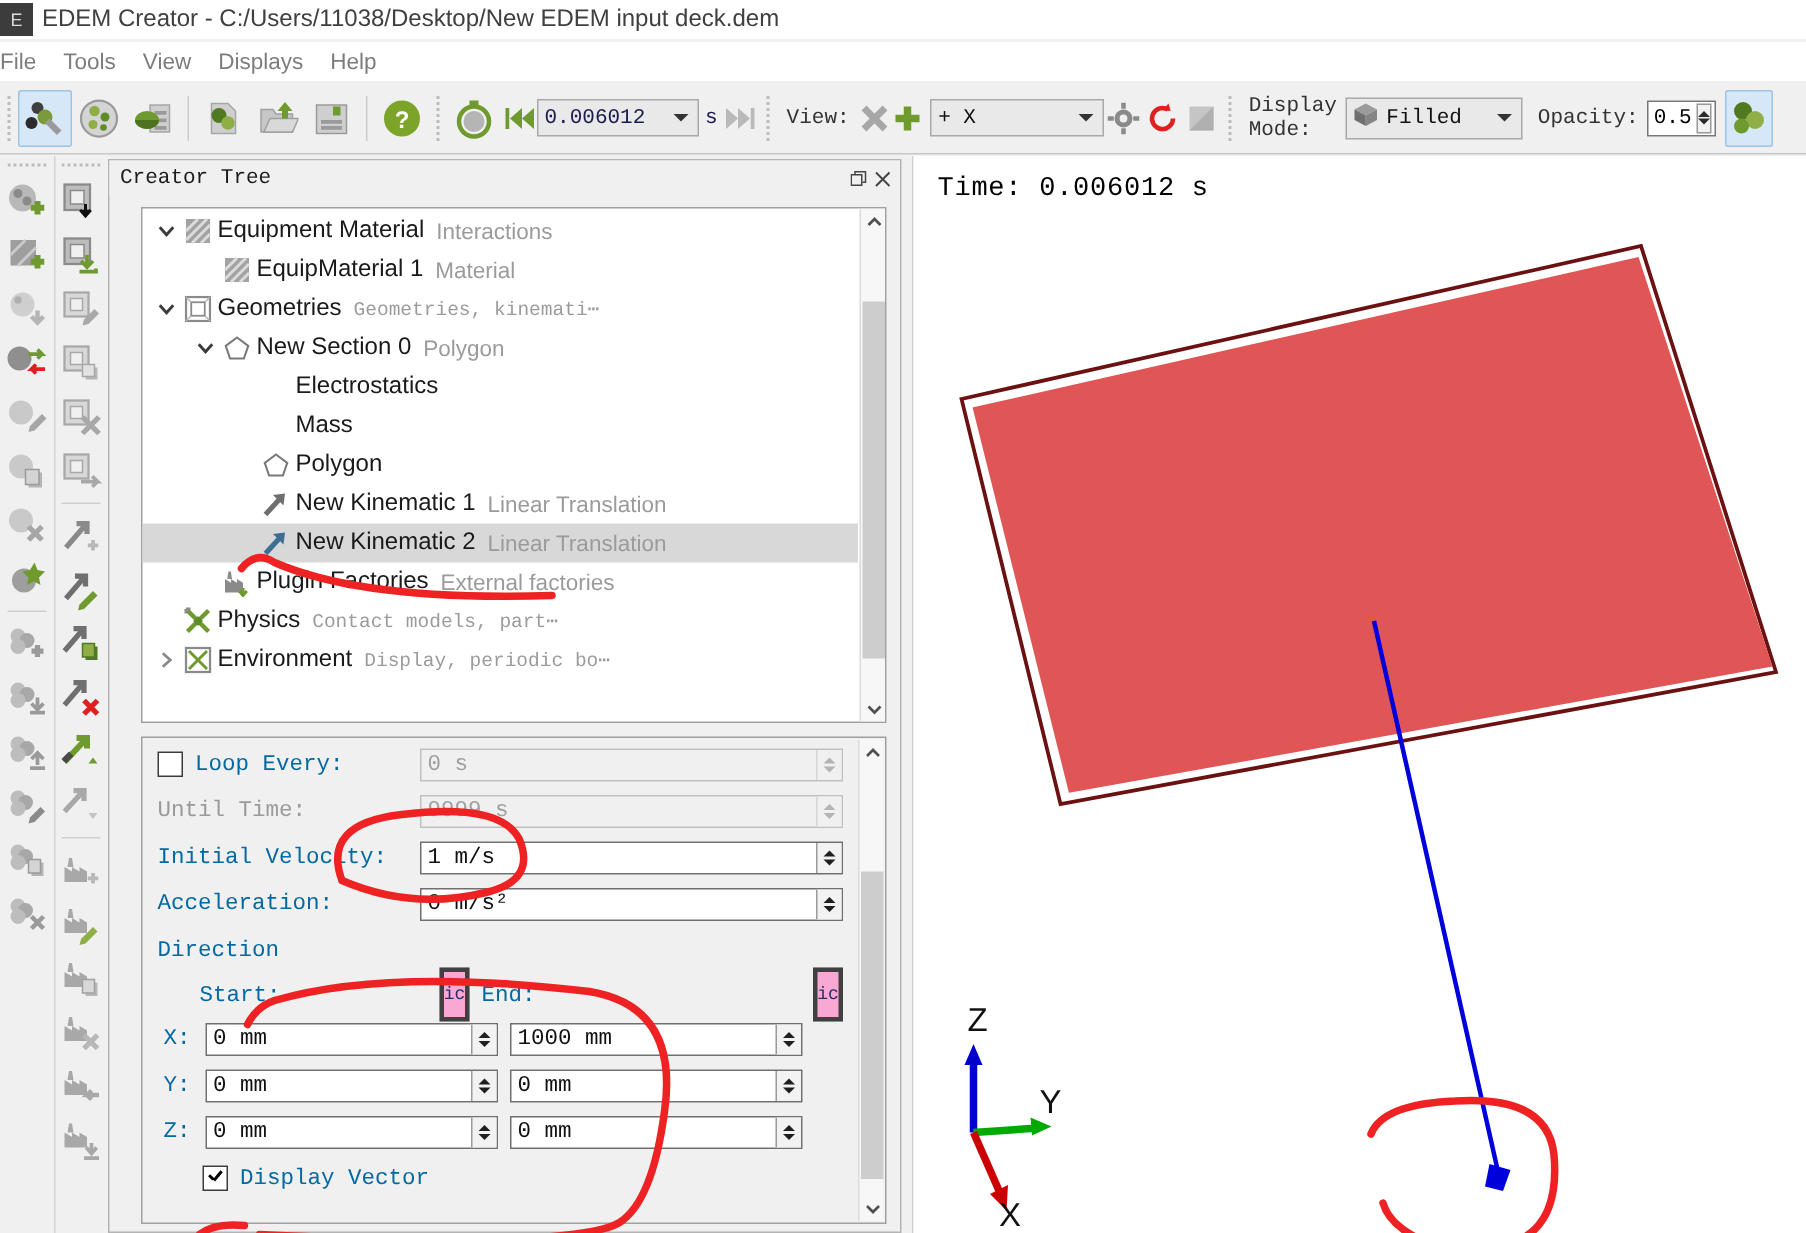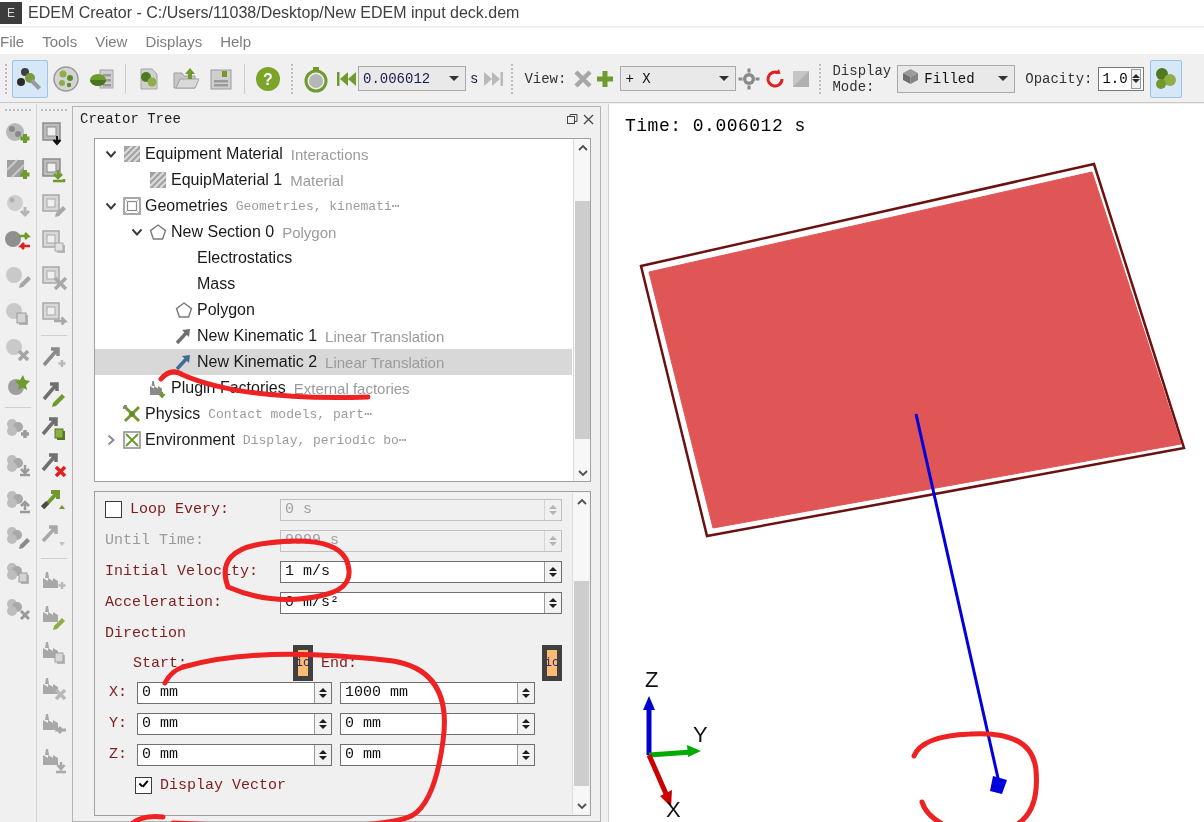--- a/index.html
+++ b/index.html
@@ -176,21 +176,21 @@
   .vscroll .sb-thumb { position: absolute; left: 1px; width: 15px; background: #cdcdcd; }
 
   
   .propbox {
     position: absolute; left: 21px; top: 384px; width: 497px; height: 325px;
     background: #f0f0f0; border: 1px solid #a0a0a0;
   }
   .prop-inner { position: absolute; left: 2px; top: 2px; right: 24px; bottom: 2px; }
   .prow { display: flex; align-items: center; height: 31px; padding-left: 8px; }
   .plabel {
-    font-family: "Liberation Mono", monospace; font-size: 15px; color: #7f1d1d;
+    font-family: "Liberation Mono", monospace; font-size: 15px; color: #0369a1;
     white-space: nowrap;
   }
   .plabel.dim { color: #9a9a9a; }
   .checkbox {
     width: 17px; height: 17px; background: #fff; border: 1px solid #3b3b3b;
     display: flex; align-items: center; justify-content: center; flex: 0 0 auto;
     margin-right: 8px;
   }
   .checkbox .tick {
     width: 11px; height: 11px; position: relative;
@@ -216,21 +216,21 @@
     border-left: 1px solid #9a9a9a; background: #f2f2f2;
     display: flex; flex-direction: column; align-items: center; justify-content: center; gap: 2px;
     margin-right: 0px;
   }
   .field.disabled .fspin { background: #f0f0f0; border-left-color: #d5d5d5; }
   .fspin .su { width:0;height:0;border-left:4px solid transparent;border-right:4px solid transparent;border-bottom:4px solid #1f1f1f; }
   .fspin .sd { width:0;height:0;border-left:4px solid transparent;border-right:4px solid transparent;border-top:4px solid #1f1f1f; }
   .field.disabled .fspin .su { border-bottom-color:#b4b4b4; }
   .field.disabled .fspin .sd { border-top-color:#b4b4b4; }
   .icbtn {
-    width: 20px; height: 36px; border: 5px solid #404040; background: #fdba74;
+    width: 20px; height: 36px; border: 3px solid #404040; background: #f9a8d4;
     font-family: "Liberation Mono", monospace; font-size: 12px; color: #2b2b6b;
     display: flex; align-items: center; justify-content: center; flex: 0 0 auto;
   }
 
   
   .viewport {
     position: absolute; left: 609px; top: 104px; width: 595px; height: 810px;
     background: #ffffff; overflow: hidden;
   }
   .vp-time {
@@ -413,21 +413,21 @@
           <path d="M1 5 L8.5 9 L8.5 16 L1 12 Z" fill="#6f6f6f"></path>
           <path d="M16 5 L8.5 9 L8.5 16 L16 12 Z" fill="#848484"></path>
         </svg>
       </span>
       <span class="cval" style="color:#111">Filled</span>
       <span class="carrow"></span>
     </div>
 
     <div class="tb-label" style="margin-left:10px">Opacity:</div>
     <div class="spinbox" style="width:46px">
-      <span style="flex:1 1 auto">1.0</span>
+      <span style="flex:1 1 auto">0.5</span>
       <span class="spin-arrows">
         <span class="spin-up"></span>
         <span class="spin-dn"></span>
       </span>
     </div>
 
     <div class="tb-btn active" style="margin-left:6px;width:32px">
       <svg width="26" height="26" viewBox="0 0 26 26">
         <circle cx="9" cy="8" r="6" fill="#4f7a22"></circle>
         <circle cx="17" cy="14" r="6" fill="#8fae45"></circle>

